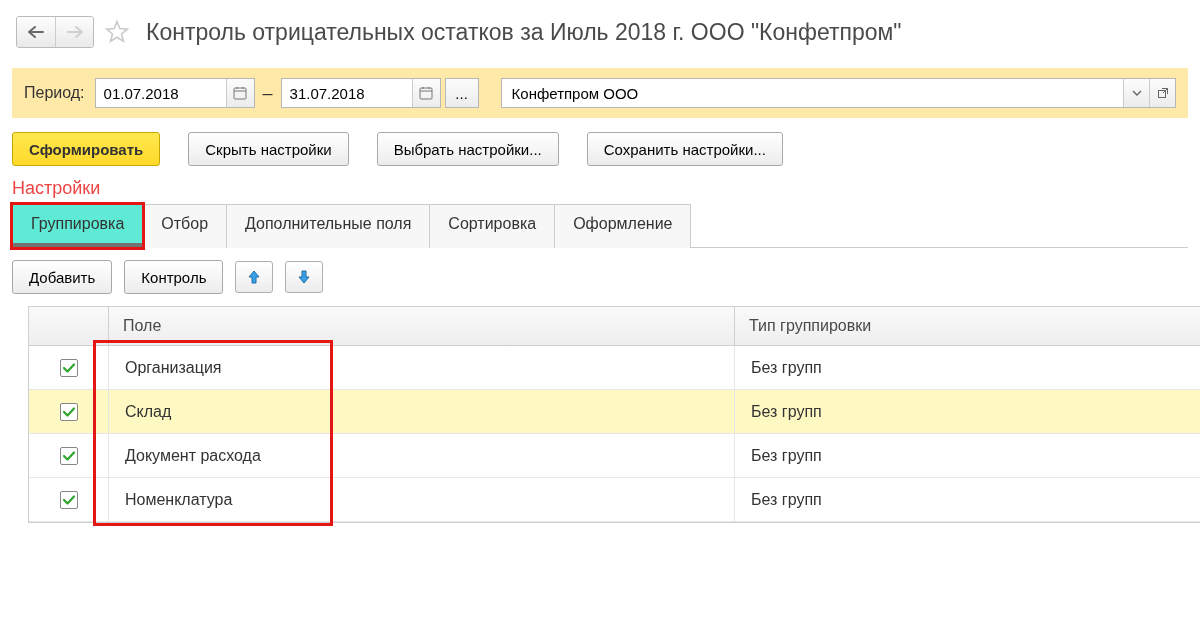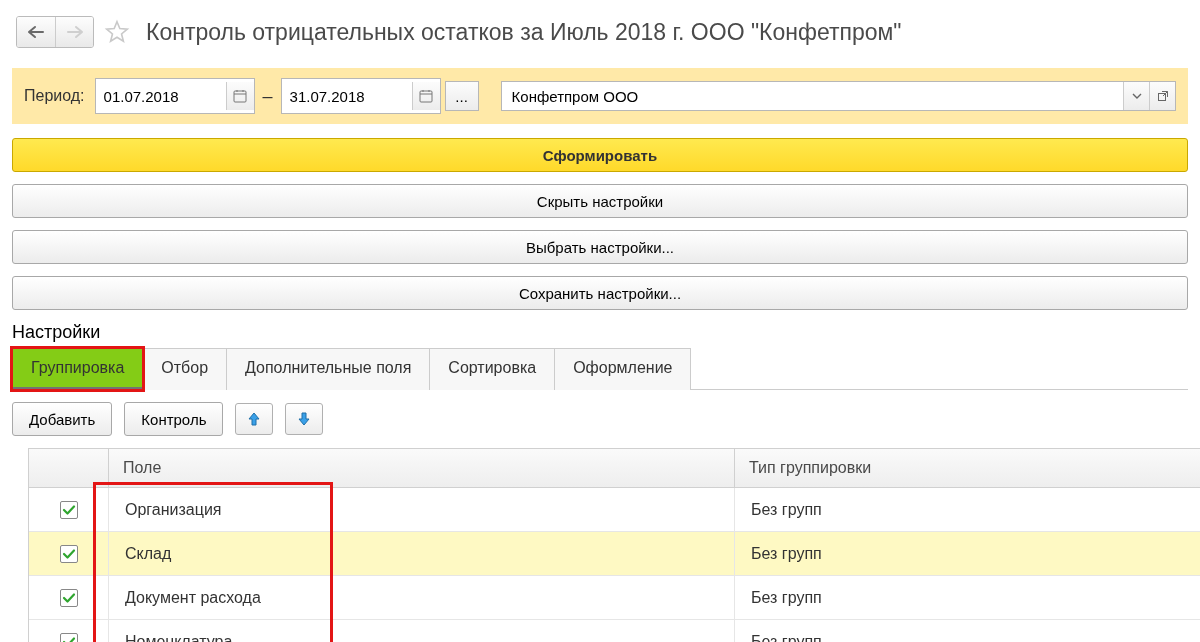--- a/index.html
+++ b/index.html
@@ -12,41 +12,41 @@
 .nav-btn + .nav-btn { border-left: 1px solid #ccc; }
 .nav-btn svg { width: 18px; height: 14px; }
 .star-btn { width: 30px; height: 30px; display: flex; align-items: center; justify-content: center; cursor: pointer; }
 .star-btn svg { width: 26px; height: 26px; }
 .page-title { font-size: 23px; color: #4a4a4a; font-weight: normal; margin-left: 6px; }
 
 
 .period-bar { background: #ffe9a8; padding: 10px 12px; display: flex; align-items: center; gap: 10px; margin: 8px 12px 0 12px; }
 .period-label { font-size: 16px; color: #333; }
 .date-group { display: flex; align-items: center; gap: 4px; }
-.date-input { display: flex; align-items: center; background: #fff; border: 1px solid #b7b7b7; height: 36px; }
+.date-input { display: flex; align-items: center; background: #fff; border: 1px solid #b7b7b7; height: 30px; }
 .date-input input { border: none; padding: 0 8px; width: 130px; font-size: 15px; outline: none; height: 28px; }
 .date-input .cal-btn { width: 28px; height: 28px; border: none; border-left: 1px solid #ccc; background: linear-gradient(#fcfcfc,#ececec); display: flex; align-items: center; justify-content: center; cursor: pointer; }
 .dash { font-size: 18px; color: #333; padding: 0 4px; }
 .ellipsis-btn { width: 34px; height: 30px; border: 1px solid #b7b7b7; background: linear-gradient(#fcfcfc,#ececec); cursor: pointer; font-size: 15px; }
 .org-input { display: flex; align-items: center; background: #fff; border: 1px solid #b7b7b7; height: 30px; flex: 1; margin-left: 12px; }
 .org-input input { border: none; padding: 0 10px; font-size: 15px; flex: 1; outline: none; height: 28px; }
 .org-input .dd-btn, .org-input .ext-btn { width: 26px; height: 28px; border: none; border-left: 1px solid #ccc; background: linear-gradient(#fcfcfc,#ececec); display: flex; align-items: center; justify-content: center; cursor: pointer; }
 
 
-.actions { display: flex; gap: 12px; padding: 14px 12px 6px 12px; flex-direction: column; }
+.actions { display: flex; gap: 28px; padding: 14px 12px 6px 12px; }
 .btn { height: 34px; padding: 0 16px; border: 1px solid #a8a8a8; border-radius: 3px; background: linear-gradient(#fff,#ececec); font-size: 15px; cursor: pointer; }
 .btn-primary { background: linear-gradient(#ffe94f,#ffd92a); border: 1px solid #c9a800; font-weight: bold; color: #333; }
 
 
-.settings-heading { color: #000000; font-size: 18px; padding: 6px 12px 4px 12px; }
+.settings-heading { color: #ef4444; font-size: 18px; padding: 6px 12px 4px 12px; }
 
 
 .tabs { display: flex; margin: 0 12px; border-bottom: 1px solid #ccc; }
 .tab { padding: 10px 18px; border: 1px solid #ccc; border-bottom: none; margin-right: -1px; background: #f7f7f7; font-size: 16px; cursor: pointer; position: relative; top: 1px; }
-.tab.active { background: #84cc16; border-bottom: 3px solid #737373; }
+.tab.active { background: #5eead4; border-bottom: 5px solid #737373; }
 .tab.highlighted { outline: 3px solid #e31515; outline-offset: -1px; z-index: 2; }
 
 
 .subtoolbar { display: flex; gap: 12px; padding: 12px; align-items: center; }
 .icon-btn { width: 38px; height: 32px; border: 1px solid #b0b0b0; border-radius: 3px; background: linear-gradient(#fff,#ececec); display: flex; align-items: center; justify-content: center; cursor: pointer; }
 
 
 .table { margin: 0 12px 12px 28px; border: 1px solid #d0d0d0; width: calc(100% - 24px); }
 .thead { display: flex; background: linear-gradient(#fafafa,#eeeeee); border-bottom: 1px solid #d0d0d0; }
 .th { padding: 10px 14px; font-size: 16px; color: #4a4a4a; }

